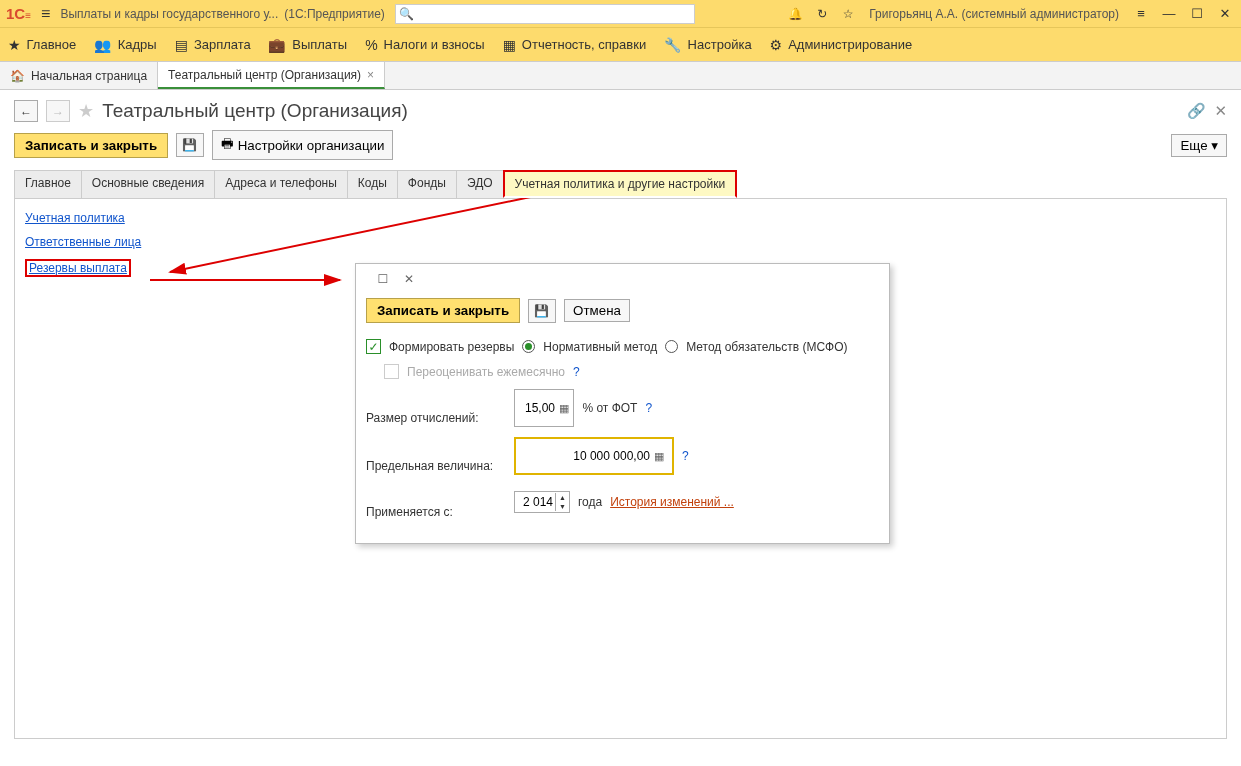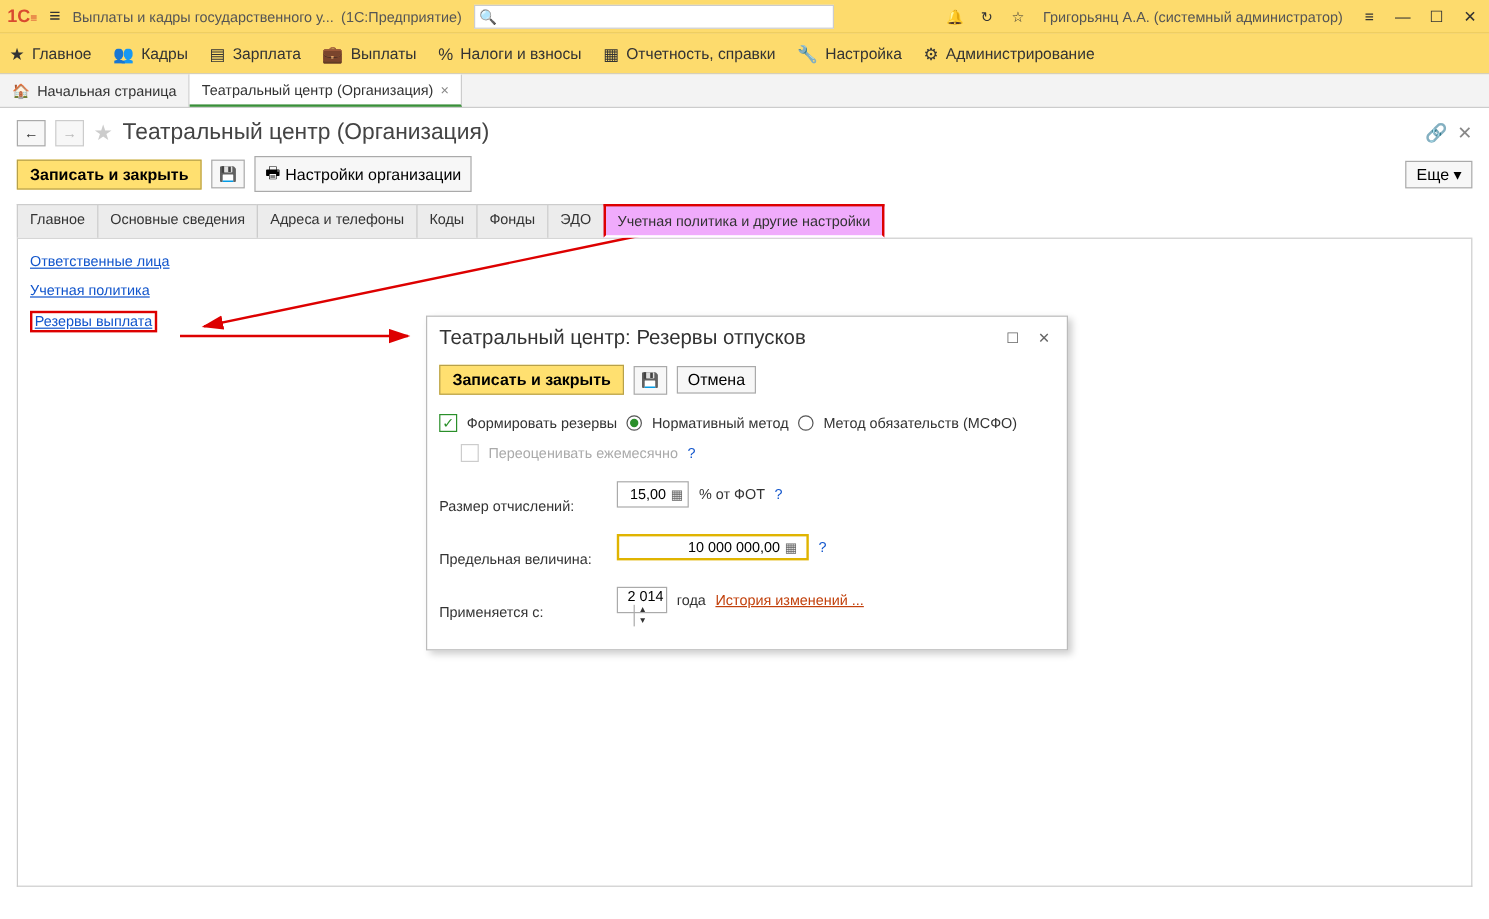--- a/index.html
+++ b/index.html
@@ -44,21 +44,21 @@
 .actions { display: flex; align-items: center; gap: 8px; margin-bottom: 10px; }
 .btn-yellow { background: #ffe070; border: 1px solid #b7a14a; padding: 4px 10px; font-weight: bold; cursor: pointer; }
 .btn-gray { background: #f7f7f7; border: 1px solid #aaa; padding: 3px 8px; cursor: pointer; display: flex; align-items: center; gap: 4px; }
 .btn-icon-only { background: #f7f7f7; border: 1px solid #aaa; width: 28px; height: 24px; display: flex; align-items: center; justify-content: center; cursor: pointer; color: #2266bb; }
 .actions .right { margin-left: auto; }
 .btn-more { background: #f7f7f7; border: 1px solid #aaa; padding: 3px 8px; cursor: pointer; }
 
 
 .inner-tabs { display: flex; border-bottom: 1px solid #ccc; }
 .inner-tab { padding: 5px 10px; border: 1px solid #ccc; border-bottom: none; background: #ececec; cursor: pointer; margin-right: -1px; }
-.inner-tab.active { background: #f0abfc; border: 2px solid #d00; border-bottom: 2px solid #fff; position: relative; z-index: 1; }
+.inner-tab.active { background: #fef9c3; border: 2px solid #d00; border-bottom: 2px solid #fff; position: relative; z-index: 1; }
 
 
 .content-box { border: 1px solid #ccc; border-top: none; padding: 12px 10px; min-height: 540px; position: relative; }
 .link-list a { display: block; color: #1155cc; text-decoration: underline; margin-bottom: 10px; cursor: pointer; }
 .link-list a.highlight { border: 2px solid #d00; padding: 0 2px; display: inline-block; }
 
 
 .dialog { position: absolute; left: 355px; top: 263px; width: 535px; border: 1px solid #bbb; background: #fff; box-shadow: 3px 3px 6px rgba(0,0,0,0.2); }
 .dialog-header { display: flex; align-items: center; padding: 8px 10px; }
 .dialog-title { font-size: 17px; font-weight: normal; flex: 1; }
@@ -66,25 +66,25 @@
 .dialog-actions { display: flex; gap: 8px; padding: 4px 10px 10px 10px; align-items: center; }
 .dialog-body { padding: 6px 10px 14px 10px; }
 .row { display: flex; align-items: center; gap: 8px; margin-bottom: 10px; flex-wrap: wrap; }
 .chk { width: 15px; height: 15px; border: 1px solid #2a8f2a; display: inline-flex; align-items: center; justify-content: center; color: #2a8f2a; font-size: 12px; }
 .chk.disabled { border-color: #ccc; color: #fff; }
 .radio { width: 13px; height: 13px; border: 1px solid #555; border-radius: 50%; display: inline-flex; align-items: center; justify-content: center; }
 .radio.sel::after { content: ""; width: 7px; height: 7px; background: #2a8f2a; border-radius: 50%; }
 .help-q { color: #1155cc; cursor: help; }
 .disabled-text { color: #aaa; }
 .field-label { min-width: 140px; margin-top: 20px; }
-.num-input { border: 1px solid #aaa; height: 22px; display: inline-flex; align-items: center; padding: 0 2px; }
+.num-input { border: 1px solid #aaa; height: 38px; display: inline-flex; align-items: center; padding: 0 2px; }
 .num-input.focus { border: 2px solid #e0b400; }
 .num-input input { border: none; outline: none; text-align: right; font-size: 12px; padding: 0 2px; }
 .num-input .calc { font-size: 11px; color: #666; cursor: pointer; padding: 0 2px; }
-.spinner { border: 1px solid #aaa; height: 22px; display: inline-flex; align-items: center; flex-direction: column; }
+.spinner { border: 1px solid #aaa; height: 22px; display: inline-flex; align-items: center; }
 .spinner input { border: none; outline: none; text-align: right; width: 40px; font-size: 12px; padding: 0 2px; }
 .spinner .spin-btns { display: flex; flex-direction: column; border-left: 1px solid #aaa; }
 .spinner .spin-btns span { font-size: 7px; line-height: 9px; padding: 0 3px; cursor: pointer; }
 .link-inline { color: #c2410c; text-decoration: underline; cursor: pointer; }
 
 
 .arrow-overlay { position: absolute; left: 0; top: 0; pointer-events: none; }
 </style>
 </head>
 <body>
@@ -184,30 +184,29 @@
     <div class="inner-tab">Основные сведения</div>
     <div class="inner-tab">Адреса и телефоны</div>
     <div class="inner-tab">Коды</div>
     <div class="inner-tab">Фонды</div>
     <div class="inner-tab">ЭДО</div>
     <div class="inner-tab active">Учетная политика и другие настройки</div>
   </div>
 
   <div class="content-box">
     <div class="link-list">
+      <a>Учетная политика</a>
       <a>Ответственные лица</a>
-      <a>Учетная политика</a>
       <a class="highlight">Резервы выплата</a><br>
     </div>
   </div>
 </div>
 
 <div class="dialog">
   <div class="dialog-header">
-    <span class="dialog-title">Театральный центр: Резервы отпусков</span>
     <span class="win-ctl">☐</span>
     <span class="win-ctl">✕</span>
   </div>
   <div class="dialog-actions">
     <button class="btn-yellow">Записать и закрыть</button>
     <div class="btn-icon-only">💾</div>
     <button class="btn-gray">Отмена</button>
   </div>
   <div class="dialog-body">
     <div class="row">

